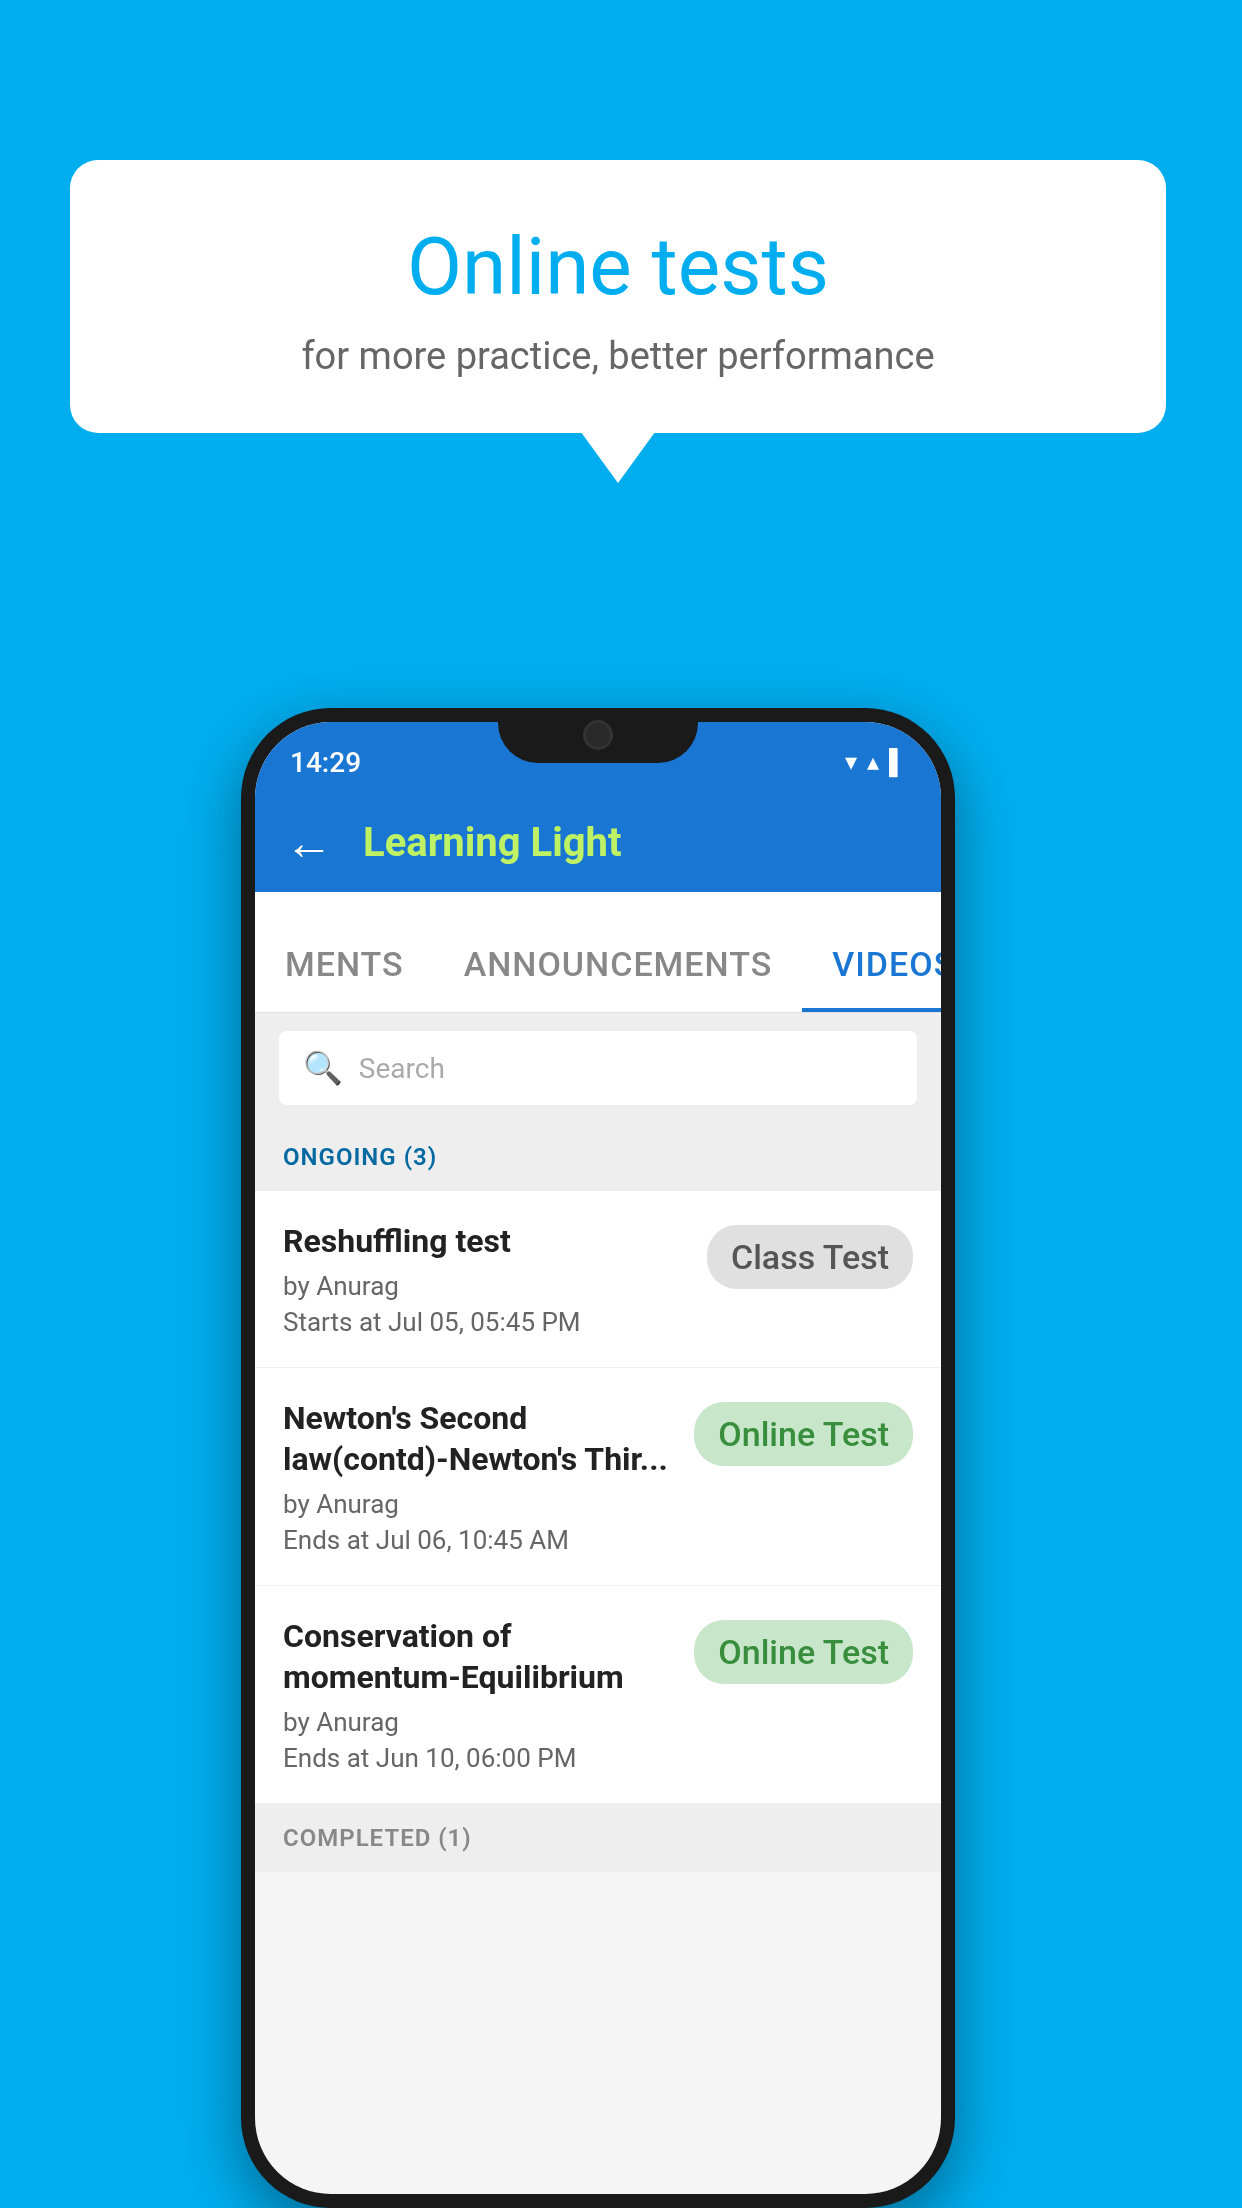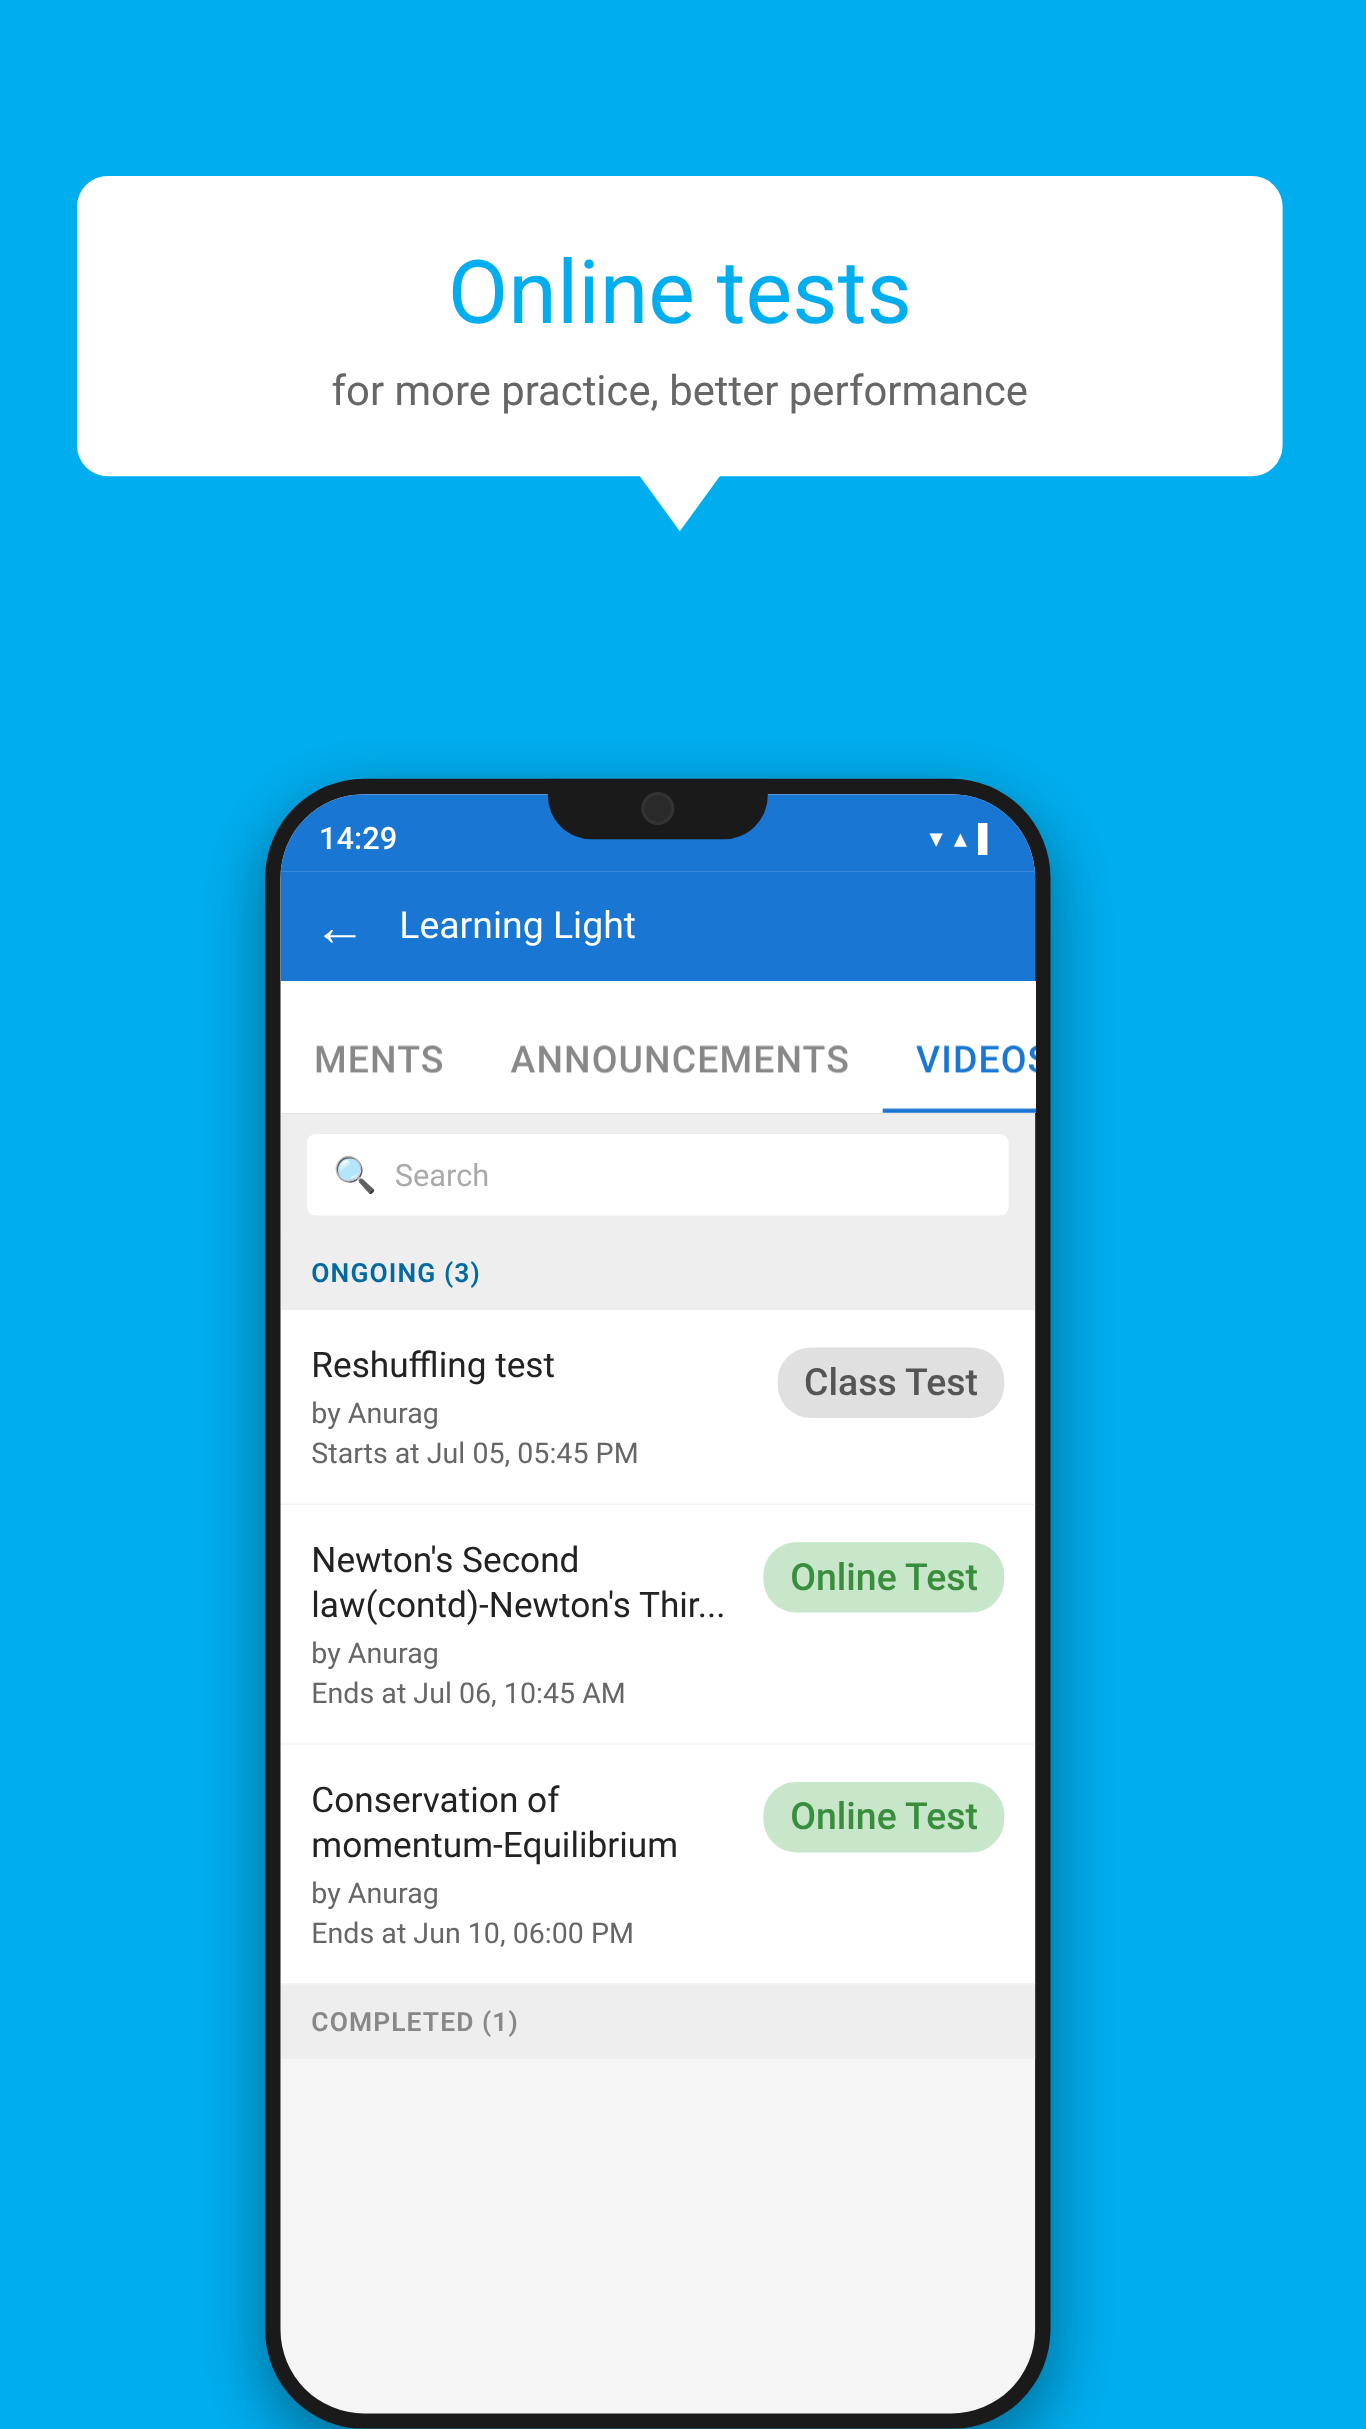--- a/index.html
+++ b/index.html
@@ -150,23 +150,23 @@
       gap: 30px;
     }
 
     .back-arrow {
       color: white;
       font-size: 48px;
       cursor: pointer;
     }
 
     .app-title {
-      color: #ffffff;
-      font-size: 34px;
-      font-weight: 400;
+      color: #bef264;
+      font-size: 40px;
+      font-weight: 700;
     }
 
     
     .tab-bar {
       background: white;
       display: flex;
       border-bottom: 1px solid #e0e0e0;
       overflow-x: auto;
     }
 
@@ -244,21 +244,21 @@
       justify-content: space-between;
       gap: 20px;
     }
 
     .test-info {
       flex: 1;
     }
 
     .test-name {
       font-size: 32px;
-      font-weight: 400;
+      font-weight: 700;
       color: #222;
       margin-bottom: 8px;
       line-height: 1.3;
     }
 
     .test-author {
       font-size: 26px;
       color: #666;
       margin-bottom: 6px;
     }

